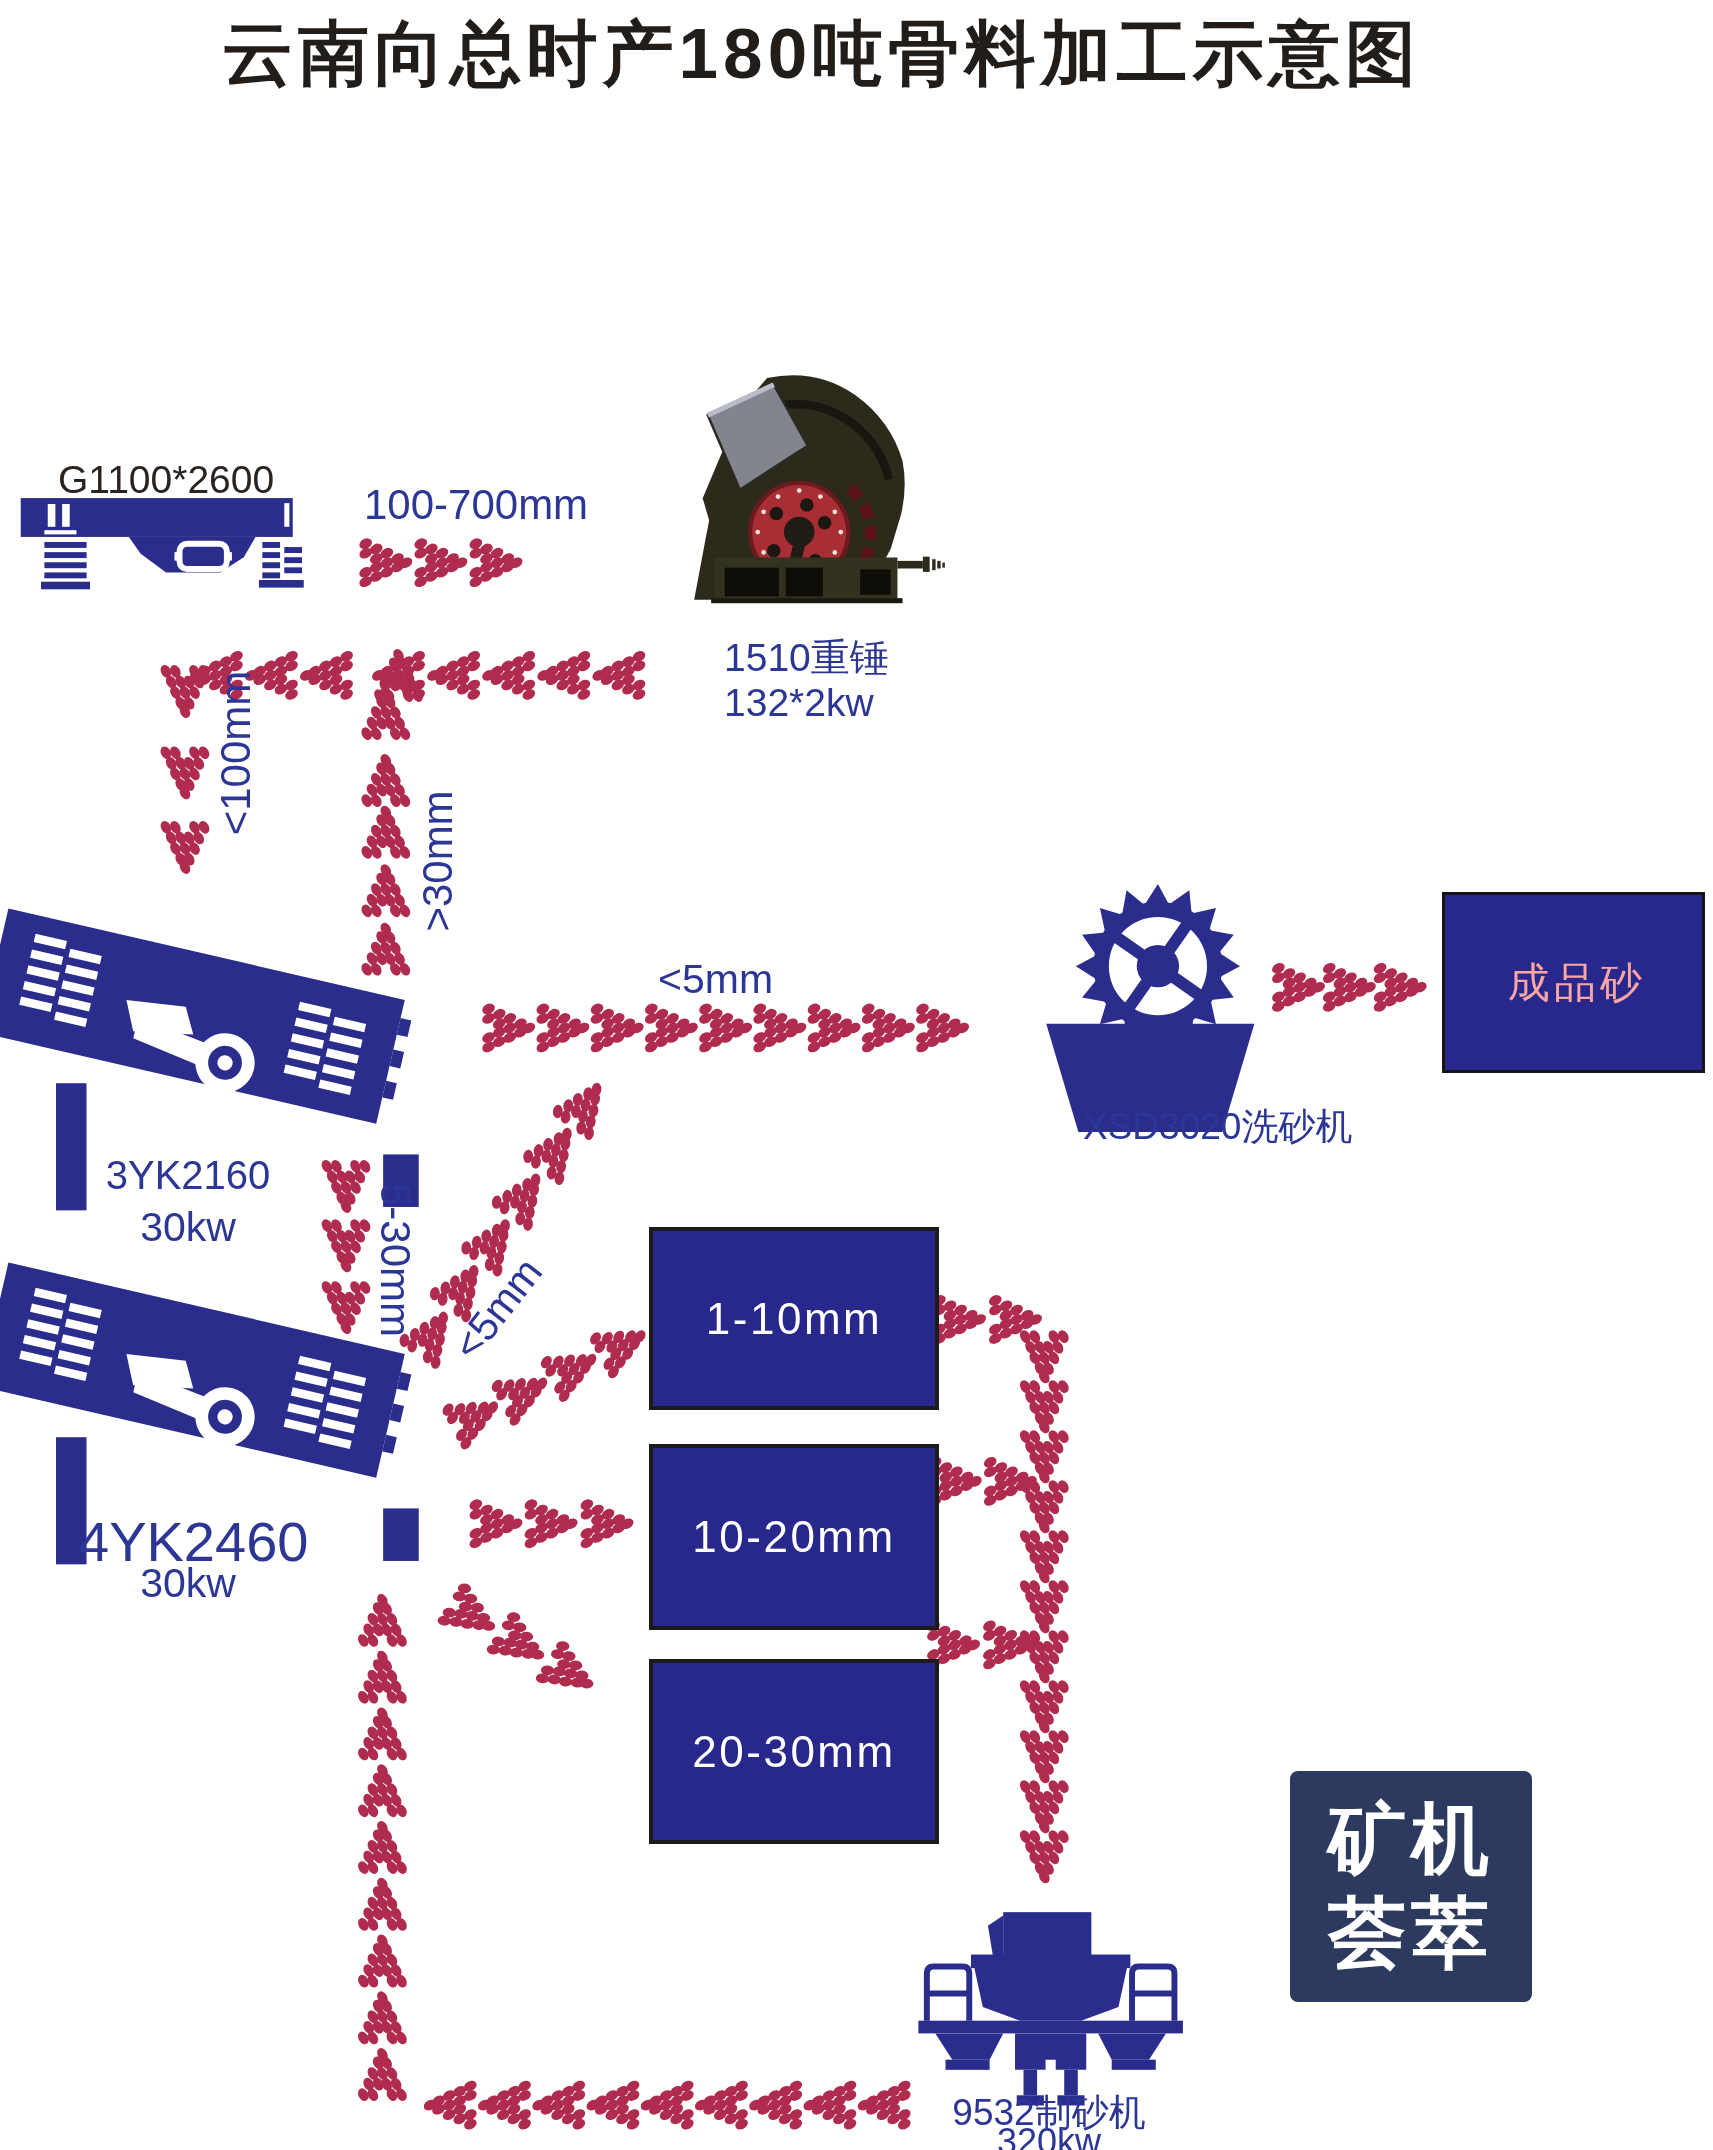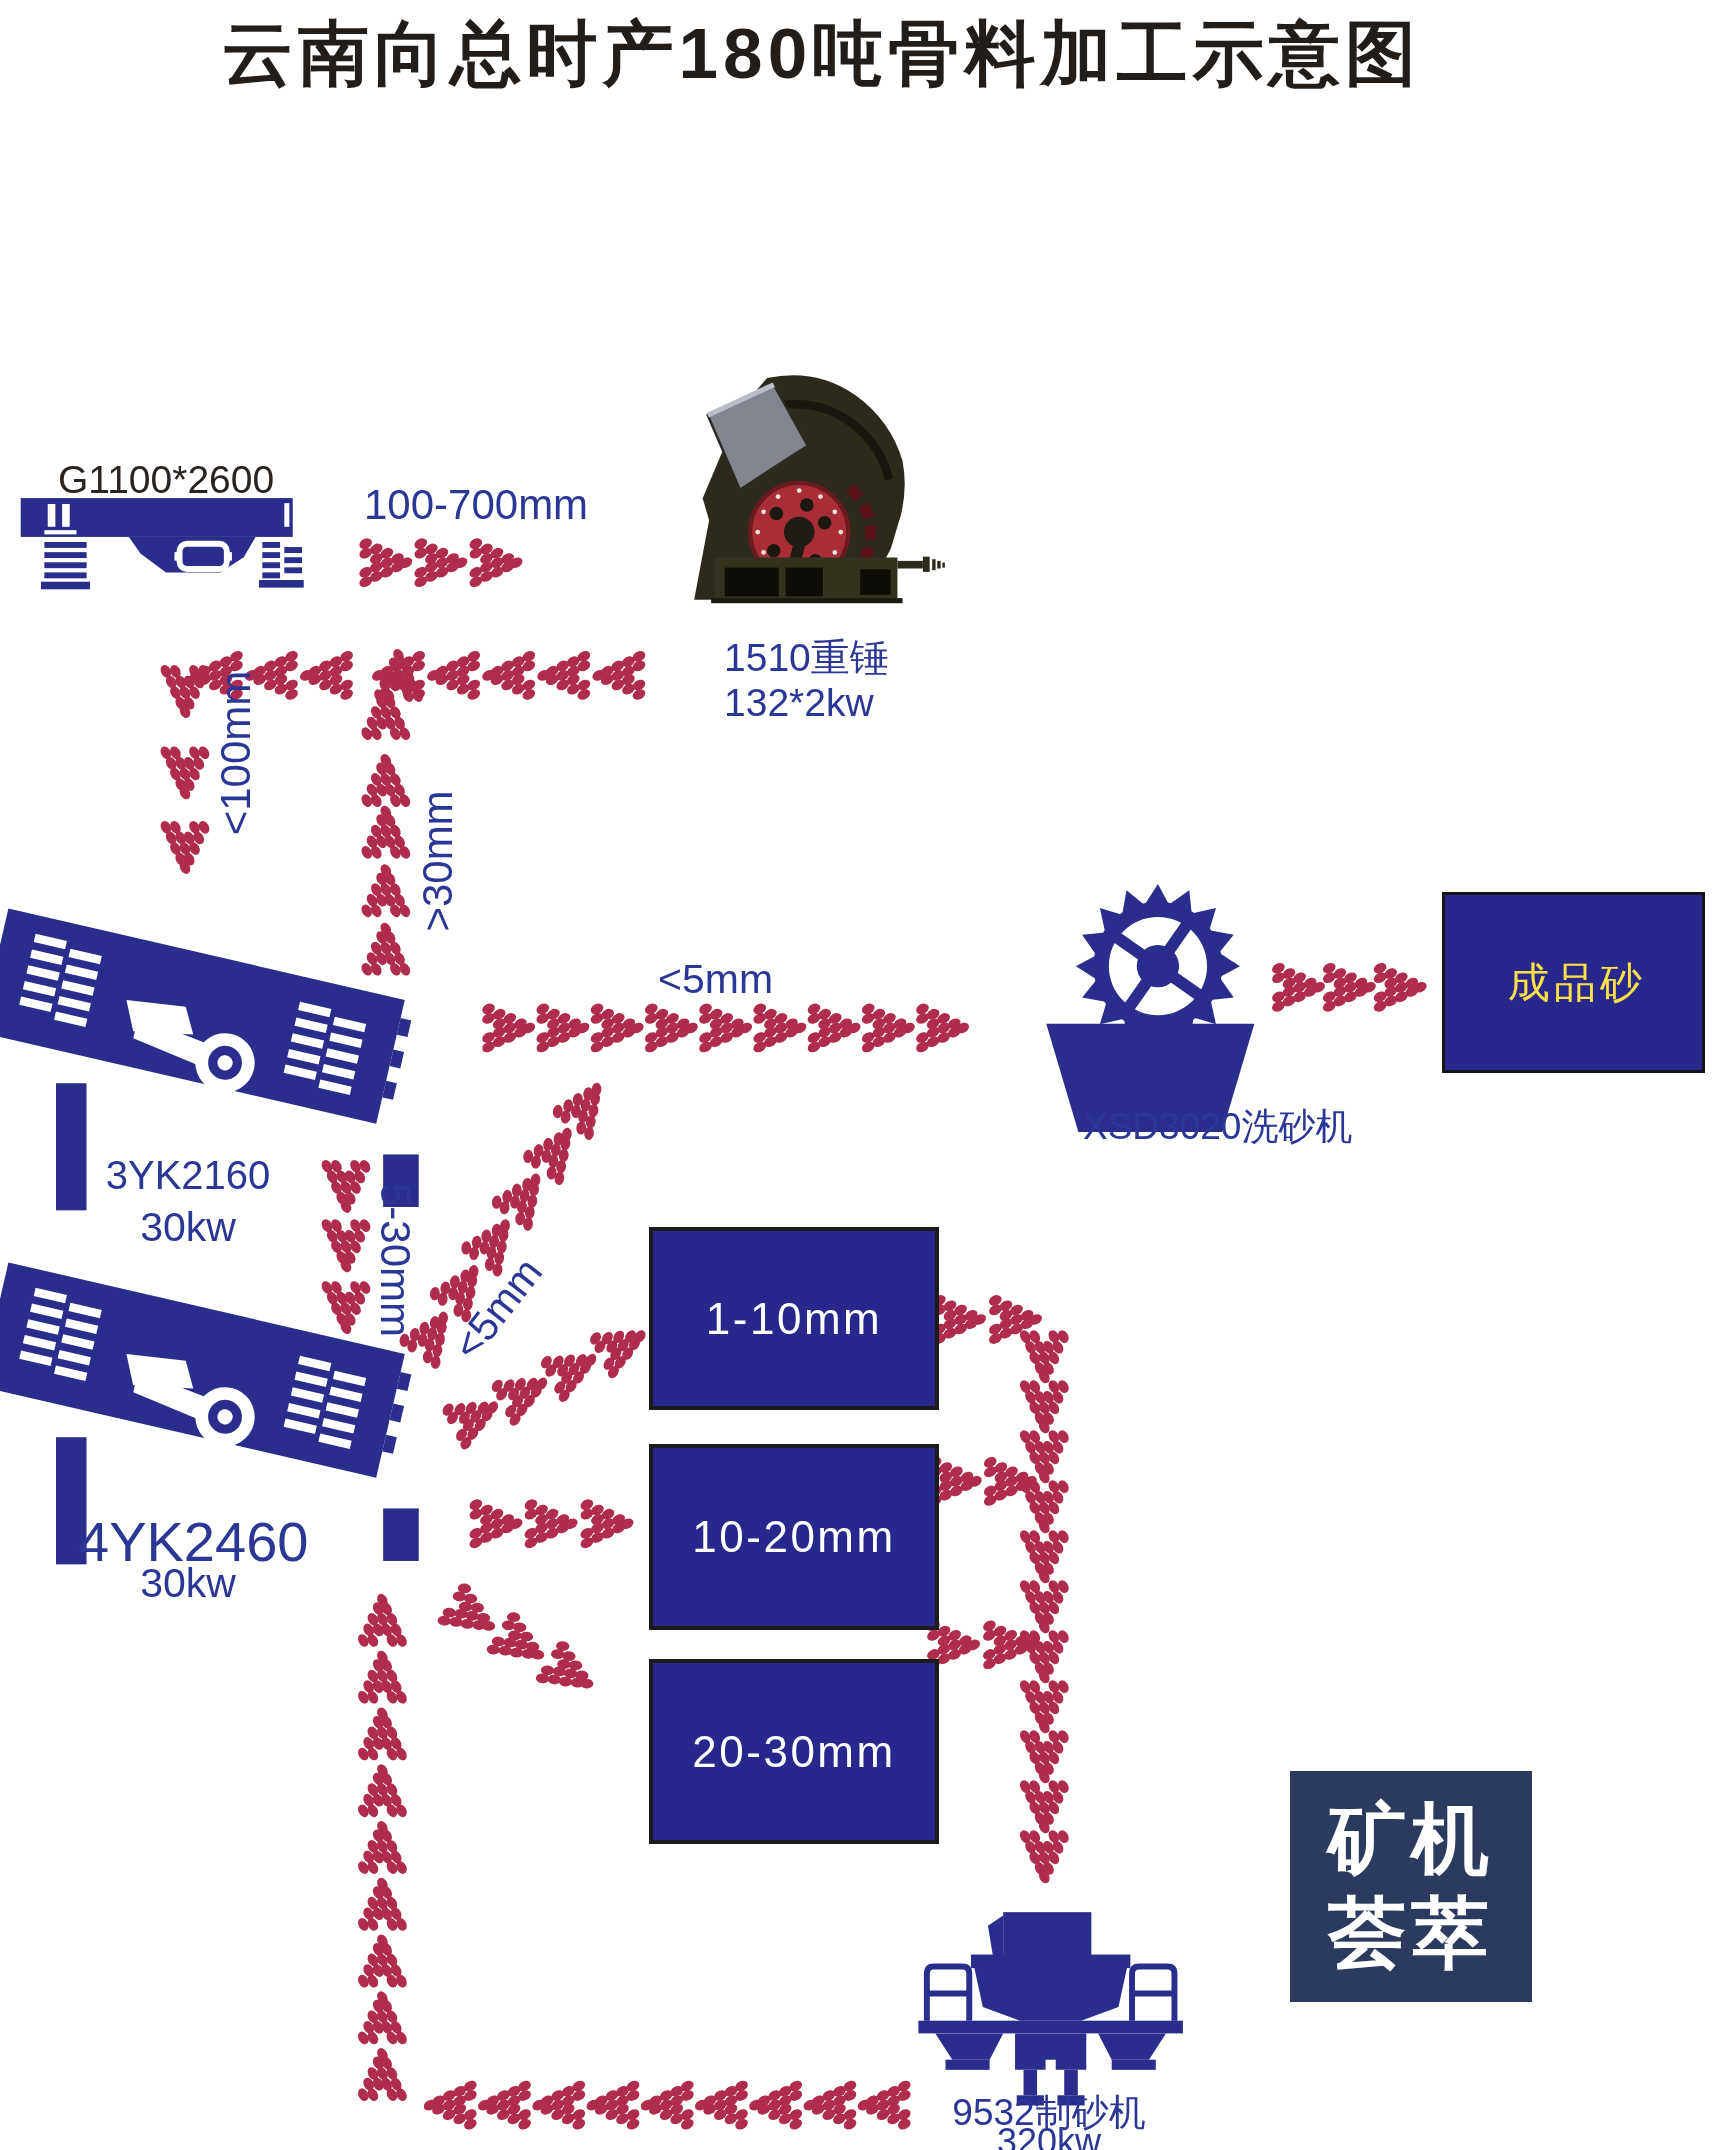--- a/index.html
+++ b/index.html
@@ -31,27 +31,27 @@
   .bin{
     position:absolute;left:649px;width:290px;background:#28278c;
     border:4.2px solid #1b1b1b;box-sizing:border-box;
     display:flex;align-items:center;justify-content:center;
     color:#ffffff;font-size:44px;letter-spacing:2.5px;
   }
   #product-box{
     position:absolute;left:1442px;top:892px;width:263px;height:181px;
     background:#28278c;border:3.4px solid #151515;box-sizing:border-box;
     display:flex;align-items:center;justify-content:center;
-    color:#fde047;font-size:42px;letter-spacing:4.2px;padding-left:7px;
+    color:#fca5a5;font-size:42px;letter-spacing:4.2px;padding-left:7px;
   }
   #logo-box{
     position:absolute;left:1290px;top:1771px;width:242px;height:231px;
     background:#2b3a5e;display:flex;flex-direction:column;
     align-items:center;justify-content:center;
-    color:#ffffff;font-size:78px;font-weight:700;line-height:1.2;letter-spacing:5.1px;
+    color:#ffffff;font-size:78px;font-weight:700;line-height:1.2;letter-spacing:5.1px;border-radius:8px;
   }
   svg{display:block;}
 </style>
 </head>
 <body>
 
 <div id="canvas">
 
   <svg id="arrow-layer" class="abs" style="left:0;top:0" width="1714" height="2150" viewBox="0 0 2022 2537">
       <g fill="#b02c4e" transform="translate(455,664) rotate(0) scale(1.25)">

